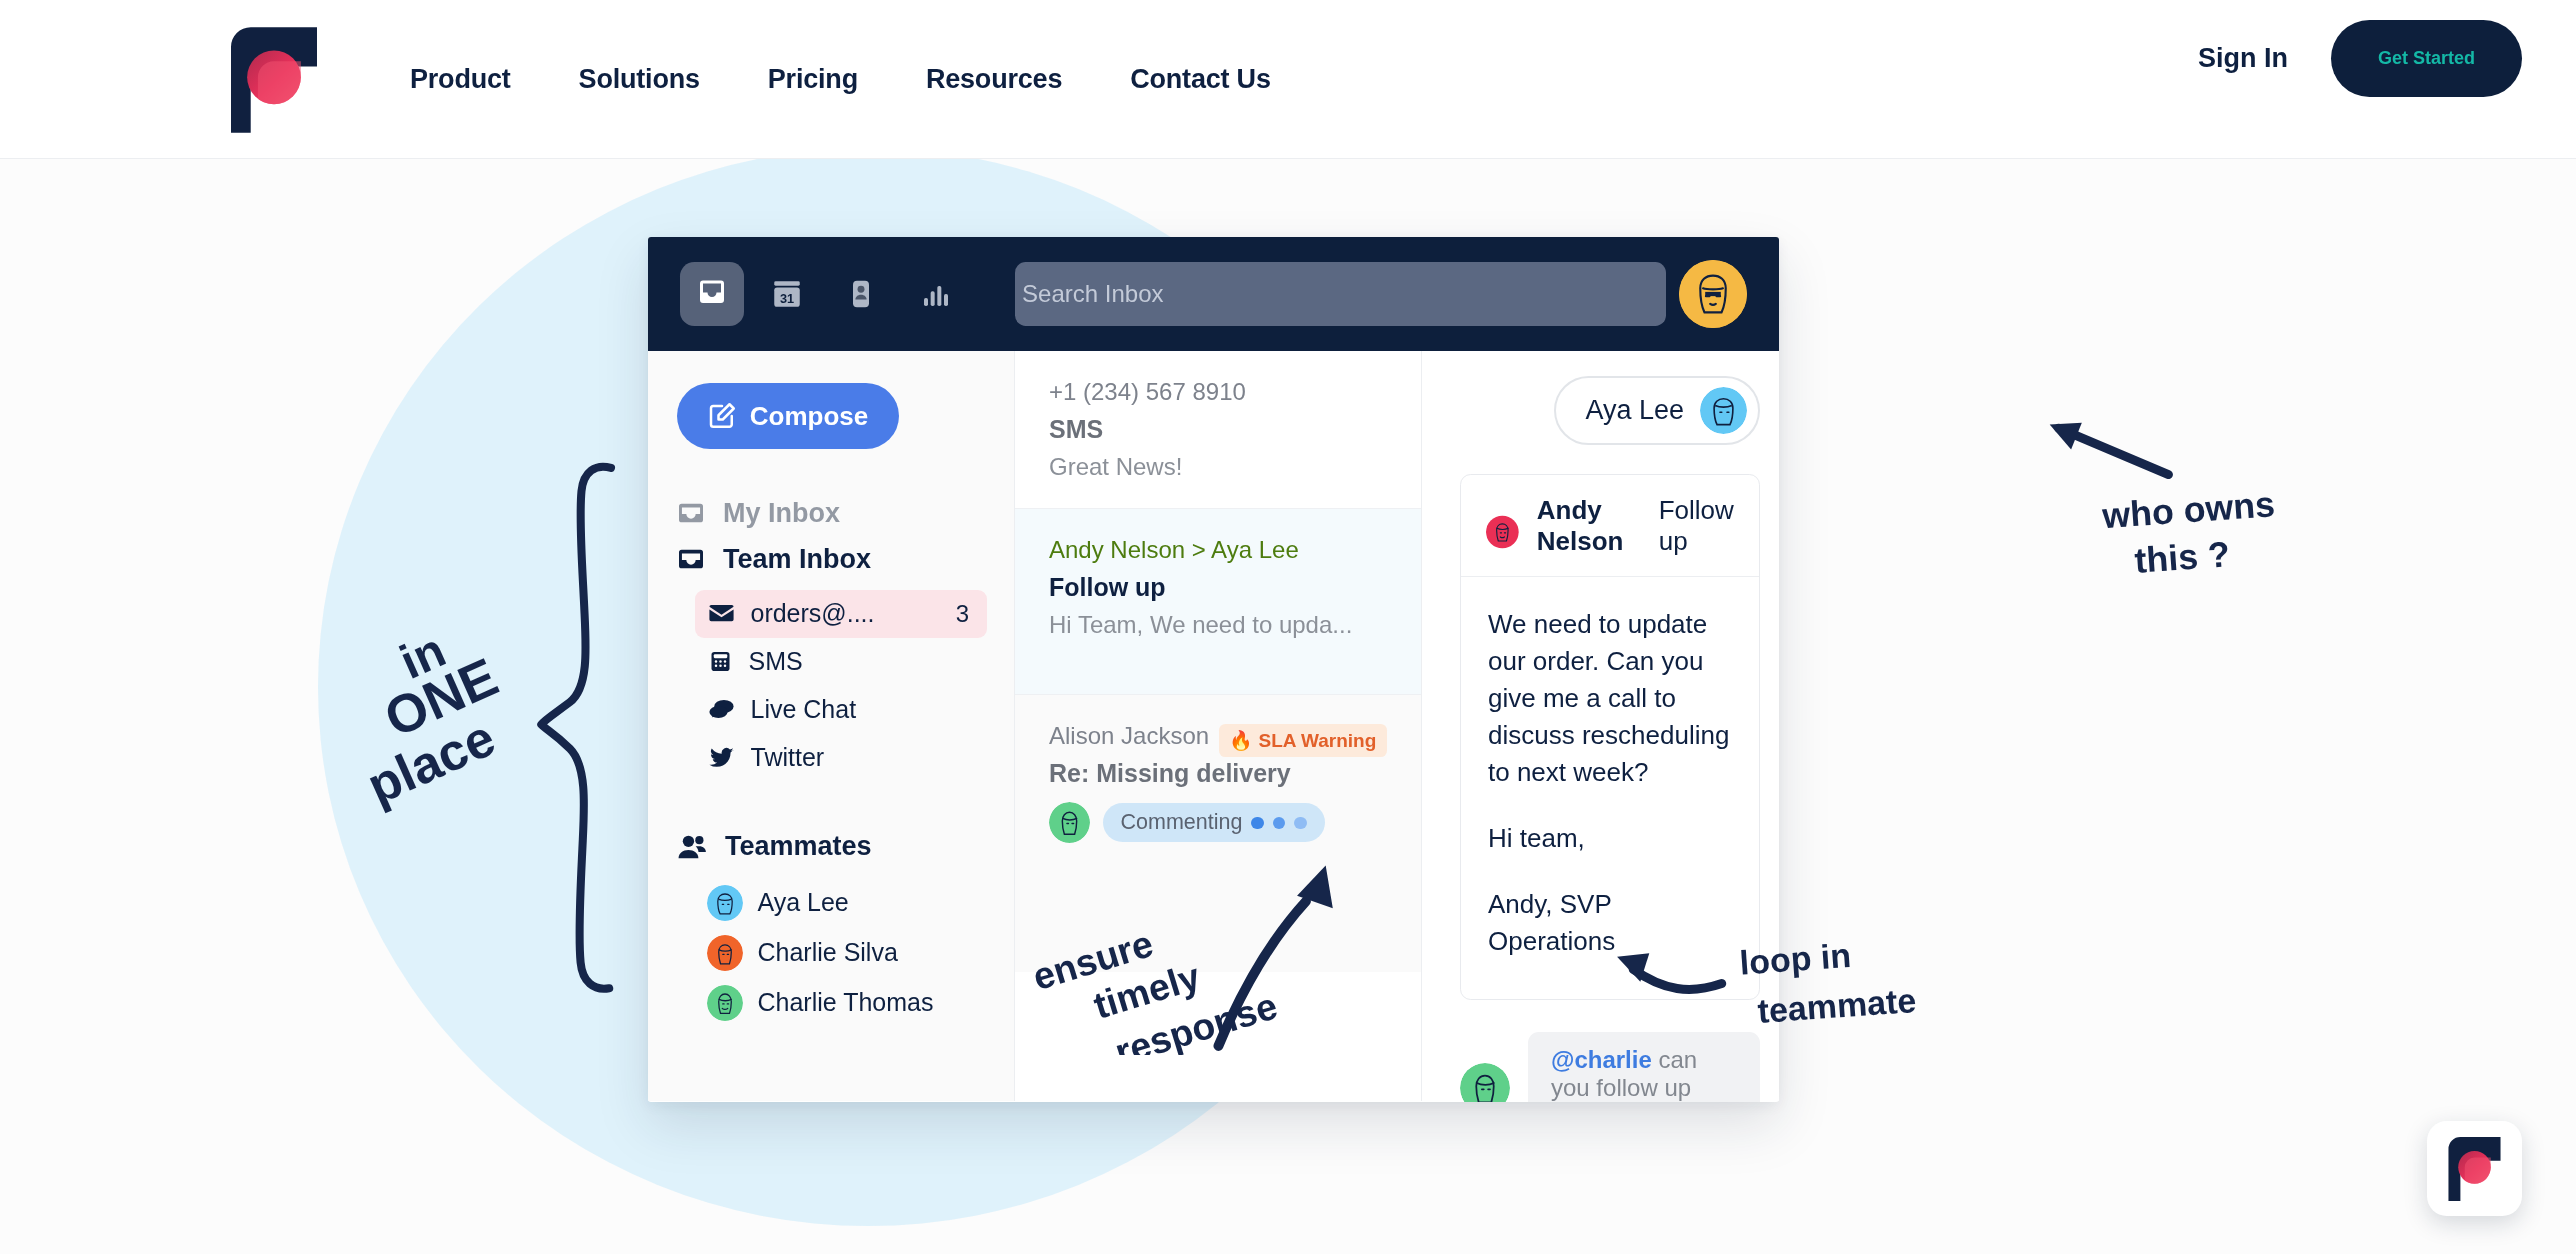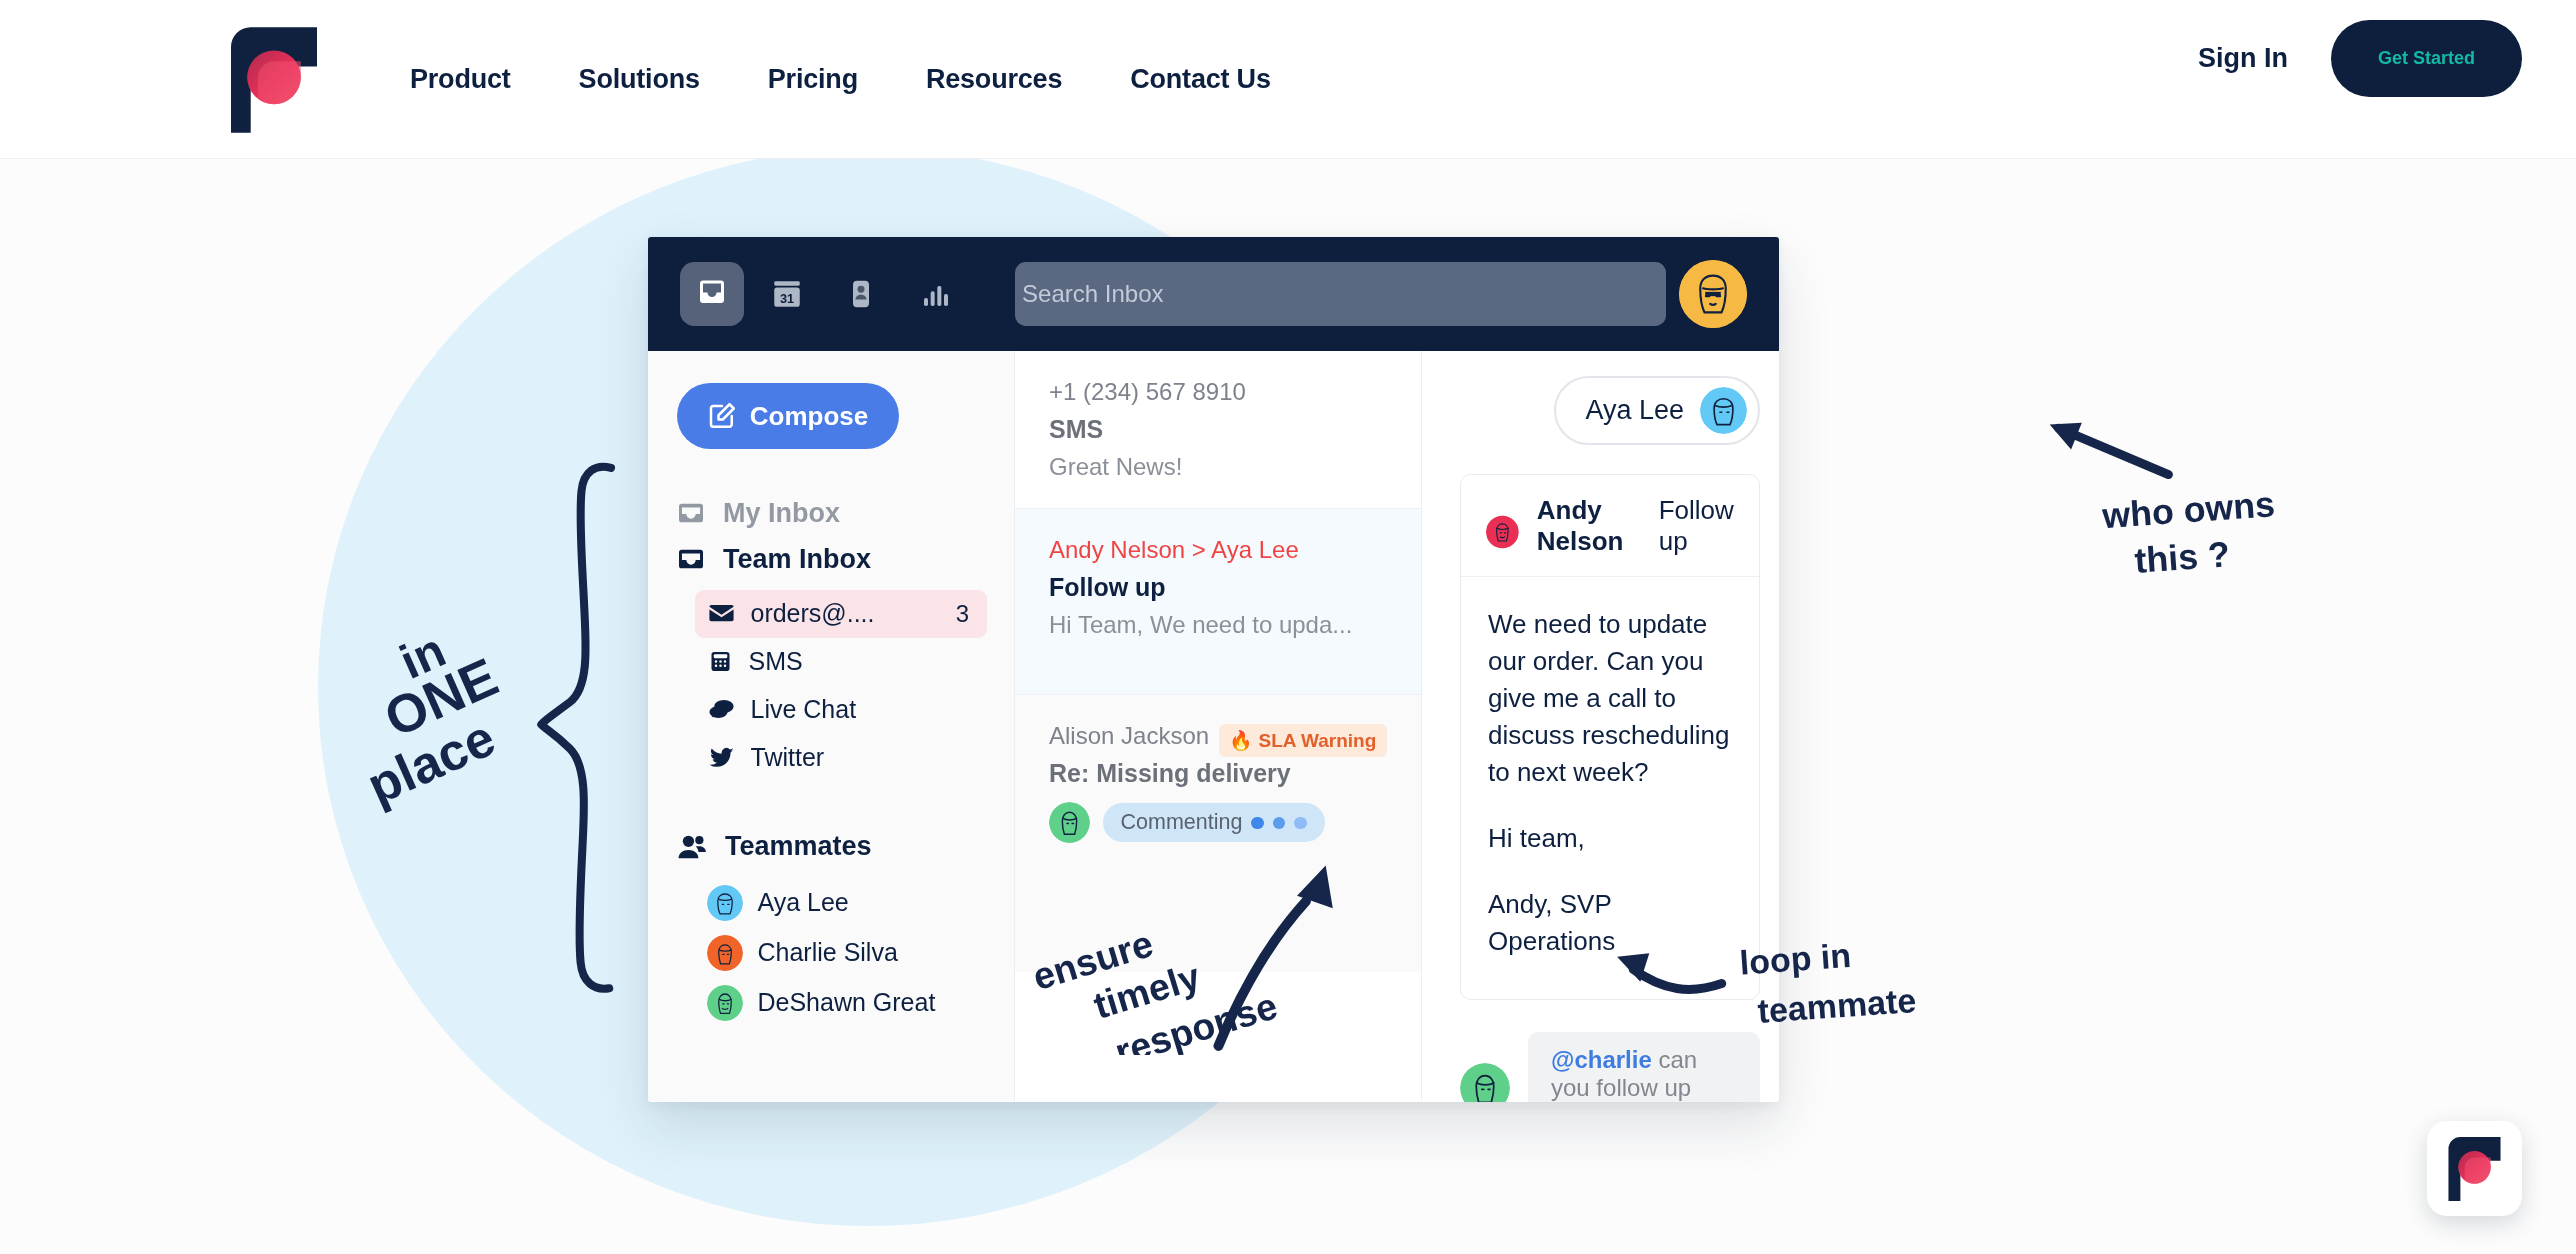--- a/index.html
+++ b/index.html
@@ -153,21 +153,21 @@
     flex-shrink: 0;
   }
   .conv-item {
     padding: 27px 34px 27px 34px;
     border-bottom: 0.9px solid #eef0f3;
     cursor: pointer; position: relative;
   }
   .conv-item.selected { background: #f4fafd; }
   .conv-item.tinted { background: #fafafa; }
   .conv-from { font-size: 24px; color: #7d828c; margin-bottom: 9px; }
-  .conv-from.dark { color: #ef4444; }
+  .conv-from.dark { color: #4d7c0f; }
   .conv-subj { font-size: 25px; font-weight: 700; color: #0e2040; margin-bottom: 9px; }
   .conv-subj.grey { color: #6b7079; }
   .conv-prev { font-size: 24px; color: #8b9098; }
   .conv-head-row { display:flex; align-items:center; justify-content: space-between; }
   .sla-badge {
     background: #fdeadb; color: #e2602a;
     font-size: 19px; font-weight: 700;
     border-radius: 6.3px; padding: 5.4px 10.7px;
     display: flex; align-items: center; gap: 5.4px;
     white-space: nowrap;
@@ -437,21 +437,21 @@
                 <svg width="36" height="36" viewBox="0 0 40 40">
                   <circle cx="20" cy="20" r="20" fill="#5fd08a"></circle>
                   <g fill="none" stroke="#10203f" stroke-width="1.4" stroke-linecap="round">
                     <path d="M13 18.5c0-5 3-8.5 7-8.5s7 3.5 7 8.5c0 6-1 10-2 13H15c-1-3-2-7-2-13z"></path>
                     <path d="M13.5 16c3.5 2 10 2 13.5 0"></path>
                     <path d="M17.5 21h1.5M22.5 21H24"></path>
                     <path d="M17 26c2 1.5 4 1.5 6 0"></path>
                   </g>
                 </svg>
               </span>
-              <span>DeShawn Great</span>
+              <span>Charlie Thomas</span>
             </div>
           </div>
         </div>
       </aside>
 
       <section class="conv-list">
 
         <div class="conv-item">
           <div class="conv-from">+1 (234) 567 8910</div>
           <div class="conv-subj grey">SMS</div>

